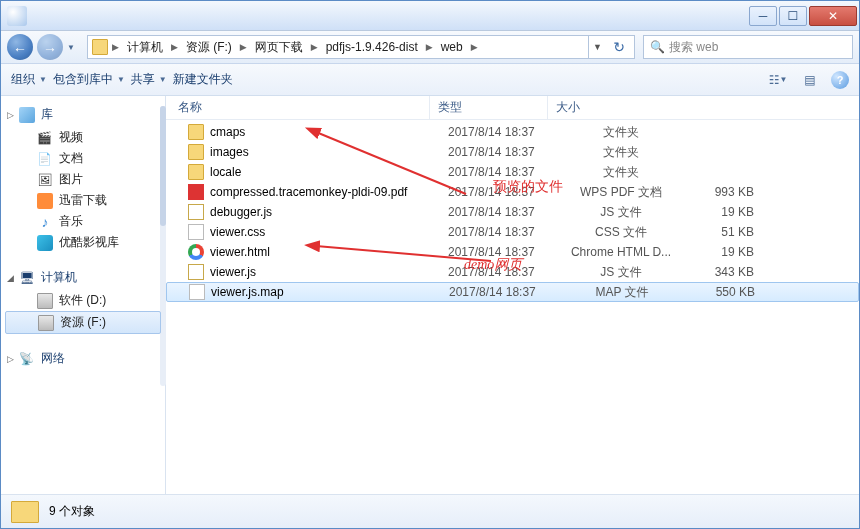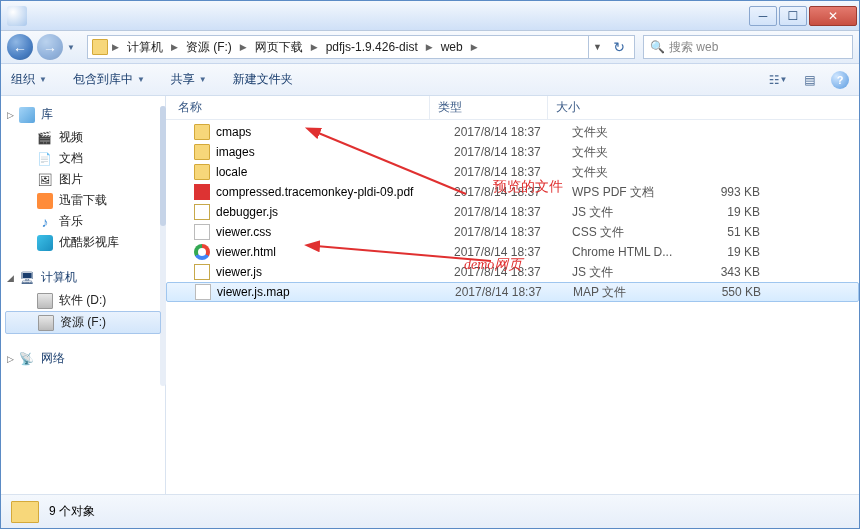--- a/index.html
+++ b/index.html
@@ -15,21 +15,21 @@
 .nav-dd { width: 12px; color: #4a6a94; font-size: 8px; }
 .breadcrumb { flex: 1; height: 24px; border: 1px solid #b3c5dd; background: #fff; display: flex; align-items: center; padding: 0 4px; gap: 2px; margin: 0 4px; }
 .bc-icon { width: 16px; height: 16px; background: #f7d77a; border: 1px solid #d4a93a; border-radius: 1px; }
 .bc-item { padding: 0 4px; color: #222; cursor: default; white-space: nowrap; }
 .bc-sep { color: #666; font-size: 9px; padding: 0 2px; }
 .bc-dd { width: 18px; height: 22px; border-left: 1px solid #b3c5dd; display: flex; align-items: center; justify-content: center; color: #555; font-size: 9px; }
 .bc-refresh { width: 22px; height: 22px; display: flex; align-items: center; justify-content: center; color: #3a6aa6; font-size: 14px; }
 .searchbox { width: 210px; height: 24px; border: 1px solid #b3c5dd; background: #fff; display: flex; align-items: center; padding: 0 6px; color: #888; }
 .searchbox .mag { margin-right: 4px; color: #5a7cab; }
 
-.toolbar { height: 32px; background: linear-gradient(to bottom, #f6f9fd, #e9f0fa); border-bottom: 1px solid #d1deee; display: flex; align-items: center; padding: 12px 10px; gap: 26px; }
+.toolbar { height: 32px; background: linear-gradient(to bottom, #f6f9fd, #e9f0fa); border-bottom: 1px solid #d1deee; display: flex; align-items: center; padding: 12px 10px; gap: 6px; }
 .tb-item { color: #1a3e6e; display: flex; align-items: center; gap: 4px; cursor: default; }
 .tb-dd { font-size: 8px; color: #4a6a94; }
 .tb-right { margin-left: auto; display: flex; align-items: center; gap: 10px; }
 .tb-icon { width: 22px; height: 20px; border: 1px solid transparent; display: flex; align-items: center; justify-content: center; color: #4a6a94; }
 .tb-help { width: 18px; height: 18px; border-radius: 50%; background: radial-gradient(circle at 30% 30%, #cfe6ff, #5a9be0); color: #fff; display: flex; align-items: center; justify-content: center; font-weight: bold; font-size: 11px; }
 
 .content { display: flex; height: calc(100% - 30px - 33px - 32px - 34px); position: relative; }
 .sidebar { width: 165px; border-right: 1px solid #d9e3f0; padding: 8px 0; overflow: hidden; }
 .sb-scroll { position: absolute; left: 159px; top: 10px; width: 6px; height: 280px; background: #e8eef7; border-radius: 3px; }
 .sb-scroll-thumb { position: absolute; left: 0; top: 0; width: 6px; height: 120px; background: #c6d4e8; border-radius: 3px; }
@@ -56,25 +56,25 @@
 .ico-chrome { background: conic-gradient(#ea4335 0 120deg,#4285f4 120deg 240deg,#34a853 240deg); border-radius:50%; position:relative; }
 .ico-chrome::after { content:""; position:absolute; inset:4px; background:#fff; border-radius:50%; }
 
 .filepane { flex: 1; position: relative; }
 .cols { display: flex; height: 24px; align-items: center; border-bottom: 1px solid #e6ecf4; color: #3a5a86; padding-left: 4px; }
 .col-name { width: 260px; padding-left: 8px; border-right: 1px solid #e6ecf4; height: 100%; display: flex; align-items: center; }
 .col-date { width: 118px; padding-left: 8px; border-right: 1px solid #e6ecf4; height: 100%; display: flex; align-items: center; }
 .col-type { width: 118px; padding-left: 8px; border-right: 1px solid #e6ecf4; height: 100%; display: flex; align-items: center; }
 .col-size { width: 90px; padding-left: 8px; height: 100%; display: flex; align-items: center; }
 .rows { padding-top: 2px; }
-.row { display: flex; align-items: center; height: 20px; padding-left: 20px; cursor: default; }
+.row { display: flex; align-items: center; height: 20px; padding-left: 14px; cursor: default; }
 .row.sel { background: linear-gradient(to bottom,#eaf4ff,#d6ebff); border: 1px solid #9fc6ef; border-radius: 2px; }
 .c-name { width: 260px; padding-left: 8px; display: flex; align-items: center; gap: 6px; white-space: nowrap; overflow: hidden; }
 .c-date { width: 118px; padding-left: 8px; color: #555; white-space: nowrap; }
-.c-type { width: 118px; padding-left: 8px; color: #555; white-space: nowrap; overflow: hidden; text-overflow: ellipsis; }
+.c-type { width: 118px; padding-left: 8px; color: #555; white-space: nowrap; overflow: hidden; text-overflow: ellipsis; text-align: center; }
 .c-size { width: 90px; padding-right: 12px; text-align: right; color: #555; }
 
 .status { height: 34px; border-top: 1px solid #d9e3f0; background: linear-gradient(to bottom,#f4f8fd,#e6eef9); display: flex; align-items: center; padding: 0 10px; gap: 10px; }
 .status .ico-folder { width: 28px; height: 22px; }
 
 
 .anno { position: absolute; color: #e03030; font-size: 14px; pointer-events: none; font-family: "SimSun", serif; }
 .arrow { position: absolute; pointer-events: none; }
 </style>
 </head>

